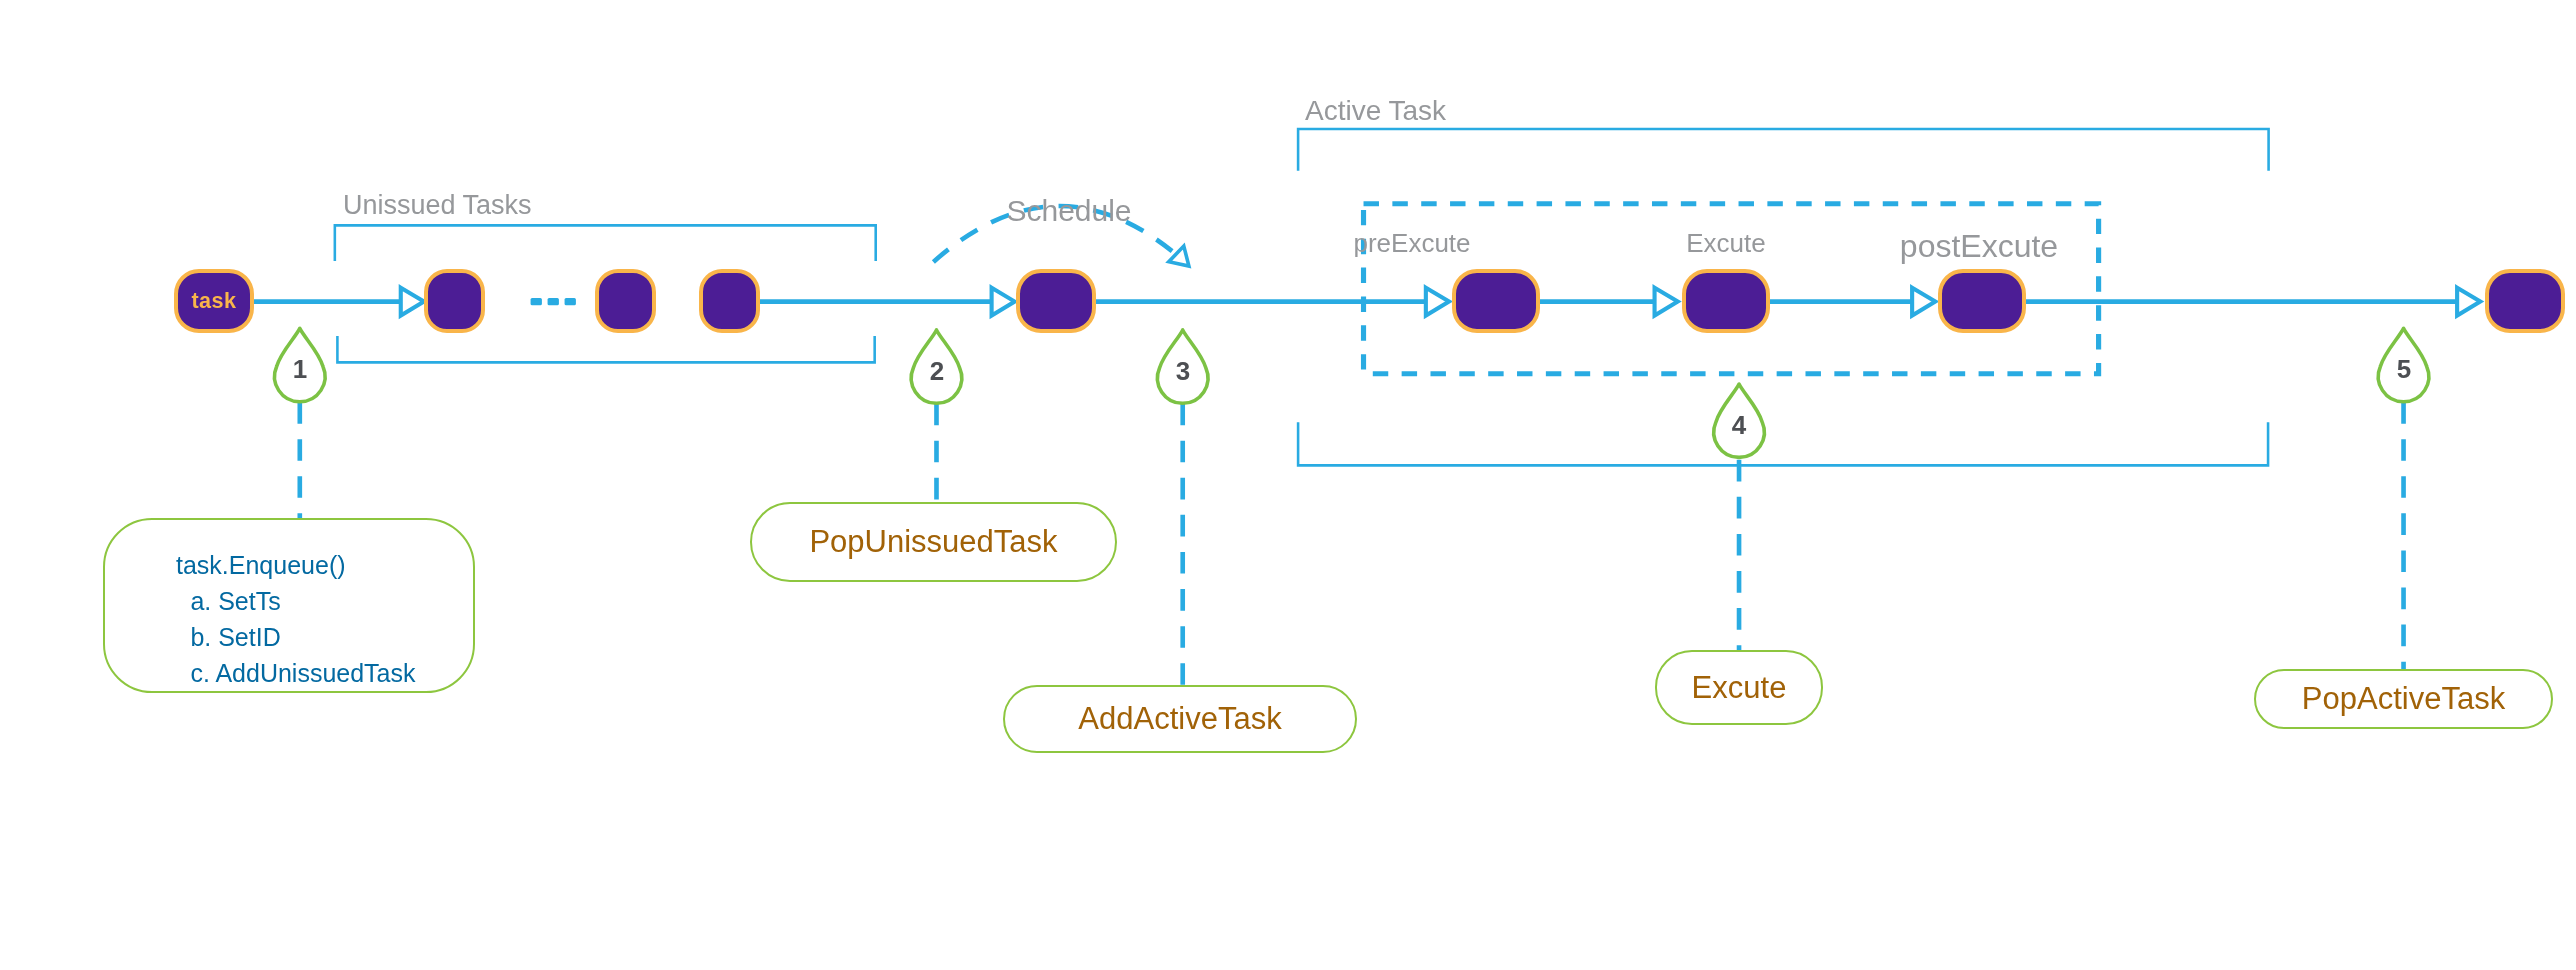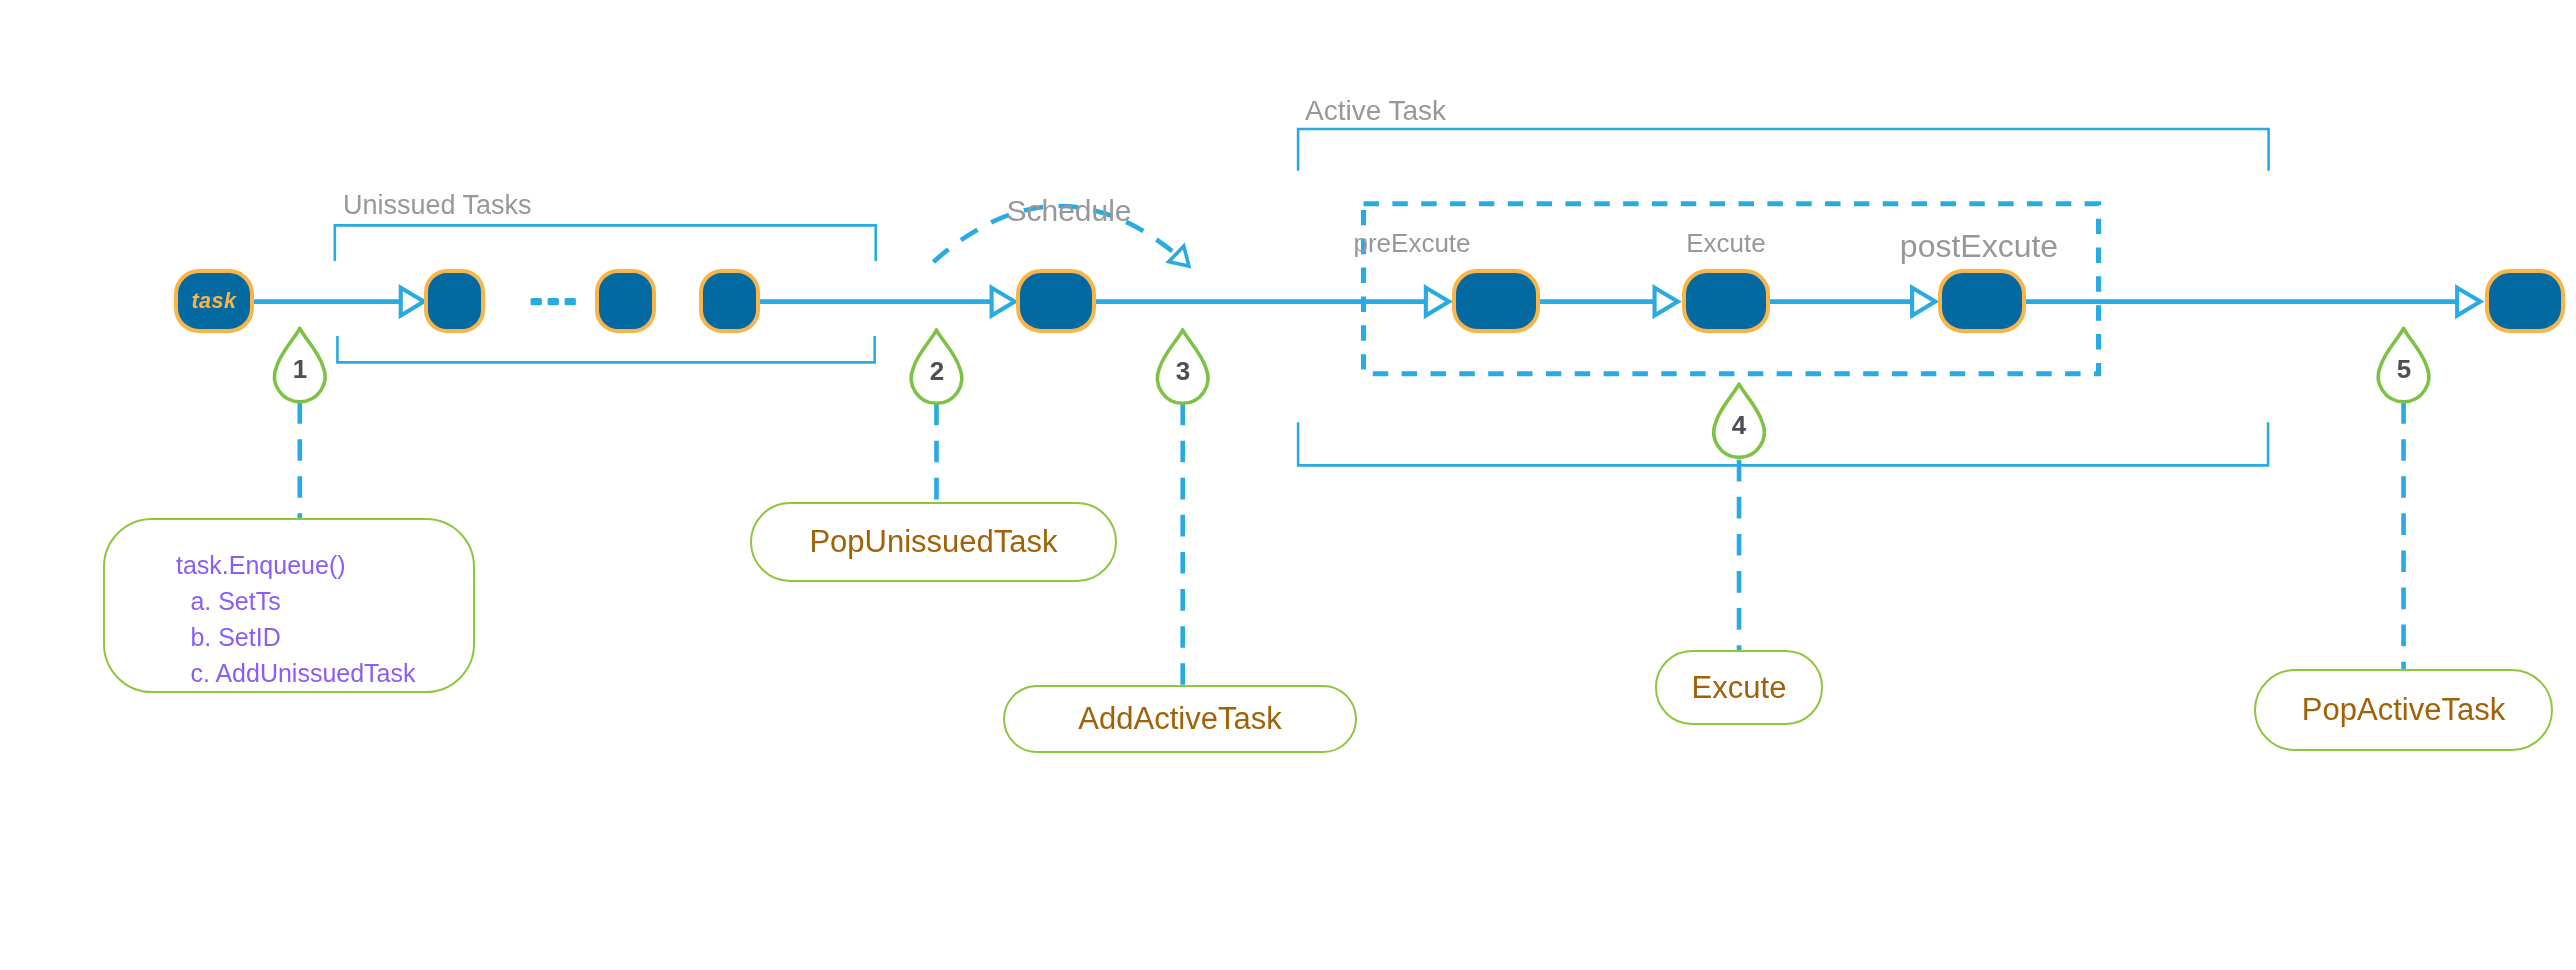--- a/index.html
+++ b/index.html
@@ -10,41 +10,41 @@
     font-family:"Liberation Sans", sans-serif;
     overflow:hidden;
   }
   .layer{position:absolute;left:0;top:0;}
   
   .node{
     position:absolute;
     box-sizing:border-box;
     border:4.6px solid #F9B54A;
     border-radius:25px;
-    background:#0369a1;
-    display:flex;align-items:center;justify-content:center;font-style:italic;
+    background:#4c1d95;
+    display:flex;align-items:center;justify-content:center;
   }
   .node-label-inside{
     color:#F9B54A;font-size:21.6px;font-weight:600;letter-spacing:0.5px;
   }
   
   .glabel{
     position:absolute;color:#96989B;white-space:nowrap;
   }
   .centered{transform:translateX(-50%);}
   
   .callout{
     position:absolute;box-sizing:border-box;
     border:2.6px solid #8DC63F;background:#ffffff;
     display:flex;align-items:center;justify-content:center;
   }
   .callout .clabel{color:#a16207;font-size:31px;white-space:nowrap;}
   .enqueue-lines{
     position:absolute;left:71px;top:27px;
-    color:#8b5cf6;font-size:25px;line-height:36px;white-space:nowrap;
+    color:#0369a1;font-size:25px;line-height:36px;white-space:nowrap;
   }
   .enqueue-lines .indented{margin-left:14.4px;}
   
   .marker-num{
     position:absolute;width:62px;text-align:center;
     color:#4D4F53;font-size:26px;font-weight:bold;
   }
 </style>
 </head>
 <body>
@@ -155,18 +155,18 @@
   </div>
 
   <div class="callout" style="left:1003px;top:685px;width:354px;height:68px;border-radius:36px;">
     <span class="clabel">AddActiveTask</span>
   </div>
 
   <div class="callout" style="left:1655px;top:650px;width:168px;height:75px;border-radius:37px;">
     <span class="clabel">Excute</span>
   </div>
 
-  <div class="callout" style="left:2254px;top:669px;width:299px;height:82px;border-radius:41px;">
+  <div class="callout" style="left:2254px;top:669px;width:299px;height:60px;border-radius:41px;">
     <span class="clabel">PopActiveTask</span>
   </div>
 
 </div>
 
 
 </body></html>

